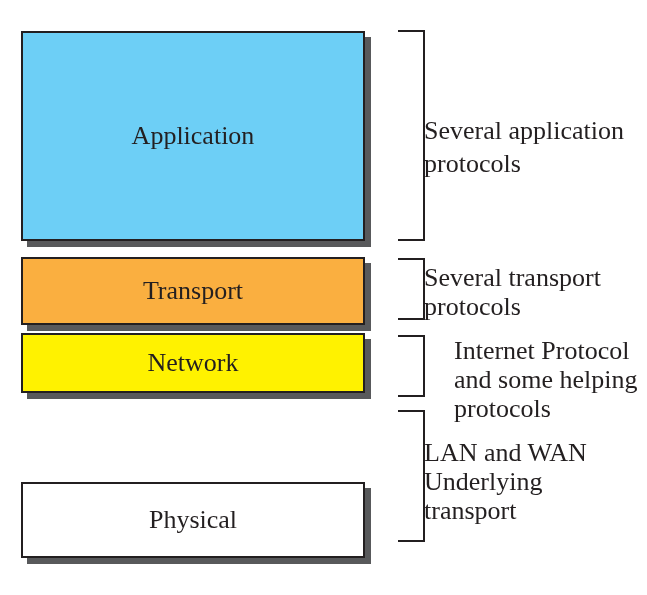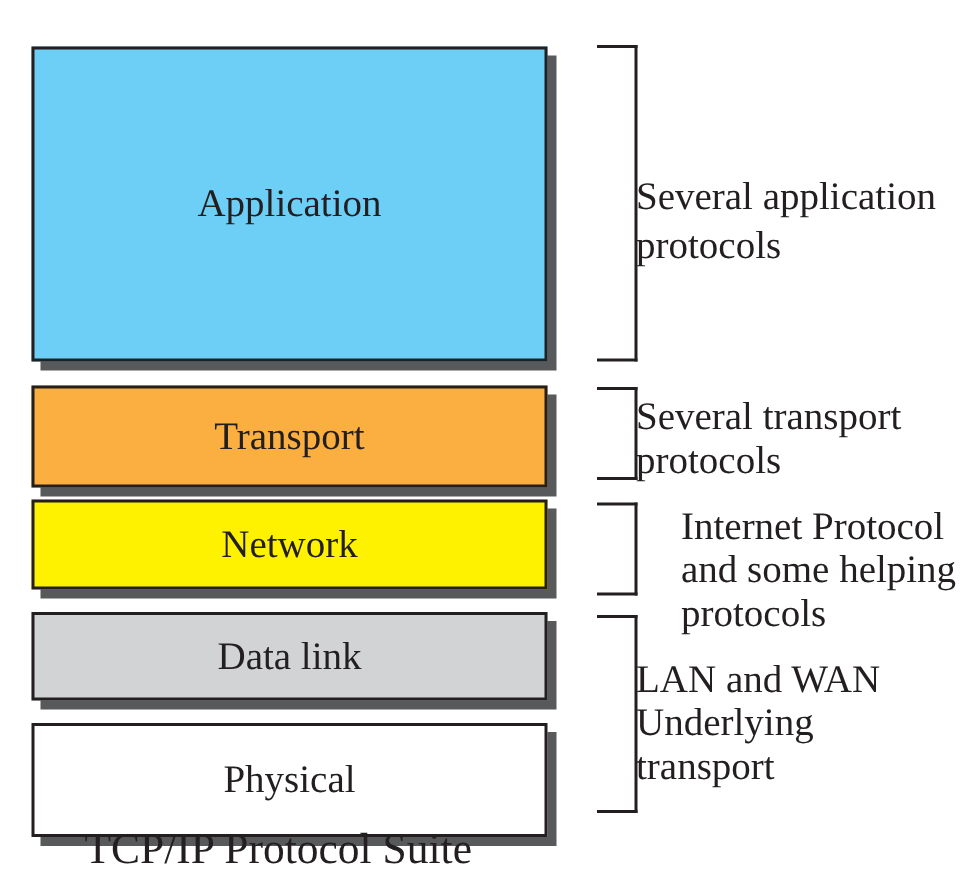--- a/index.html
+++ b/index.html
@@ -91,23 +91,20 @@
   </div>
 
   <div class="layer layer-transport" style="background-color: rgb(250, 175, 64);">
     <span class="layer-label">Transport</span>
   </div>
 
   <div class="layer layer-network" style="background-color: rgb(255, 242, 0);">
     <span class="layer-label">Network</span>
   </div>
 
-  <div class="layer layer-datalink" style="background-color: rgb(209, 211, 212);">
-    <span class="layer-label">Data link</span>
-  </div>
 
   <div class="layer layer-physical" style="background-color: rgb(255, 255, 255);">
     <span class="layer-label">Physical</span>
   </div>
 
   <div class="bracket bracket-application"></div>
   <div class="bracket bracket-transport"></div>
   <div class="bracket bracket-network"></div>
   <div class="bracket bracket-link-phys"></div>
 
@@ -126,15 +123,14 @@
     <div class="annot-line">and some helping</div>
     <div class="annot-line">protocols</div>
   </div>
 
   <div class="annot annot-link-phys">
     <div class="annot-line">LAN and WAN</div>
     <div class="annot-line">Underlying</div>
     <div class="annot-line">transport</div>
   </div>
 
-  <div class="caption">TCP/IP Protocol Suite</div>
 
 </div>
 
 </body></html>

